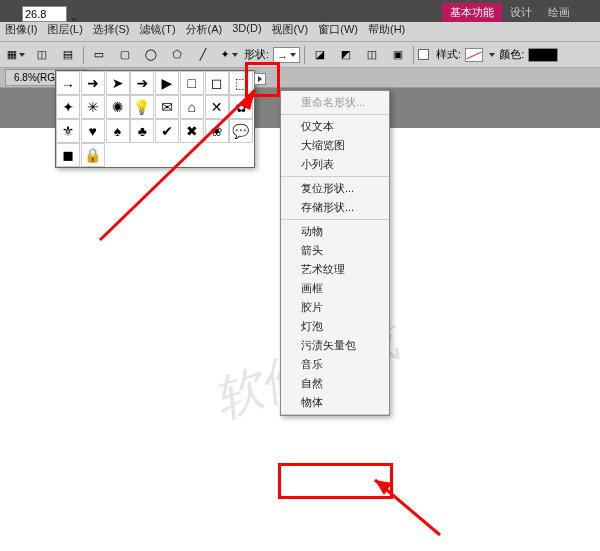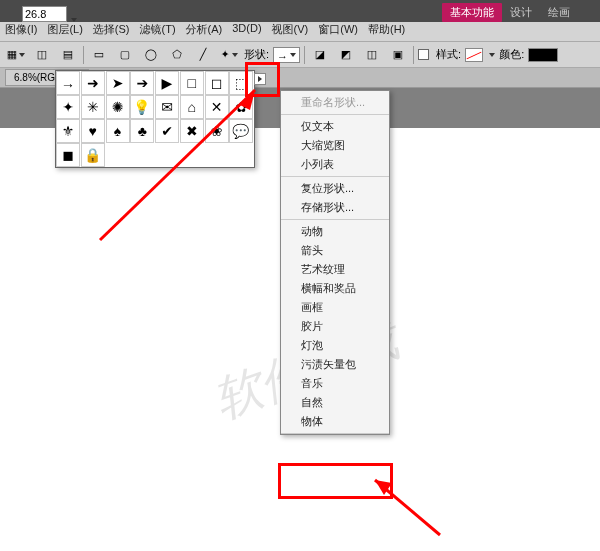--- a/index.html
+++ b/index.html
@@ -141,21 +141,20 @@
       <div class="cm-item">小列表</div>
     </div>
     <div class="cm-group">
       <div class="cm-item">复位形状...</div>
       <div class="cm-item">存储形状...</div>
     </div>
     <div class="cm-group">
       <div class="cm-item">动物</div>
       <div class="cm-item">箭头</div>
       <div class="cm-item">艺术纹理</div>
-      <div class="cm-item">横幅和奖品</div>
       <div class="cm-item">画框</div>
       <div class="cm-item">胶片</div>
       <div class="cm-item">灯泡</div>
       <div class="cm-item">污渍矢量包</div>
       <div class="cm-item">音乐</div>
       <div class="cm-item">自然</div>
       <div class="cm-item">物体</div>
     </div>
   </div>
 

